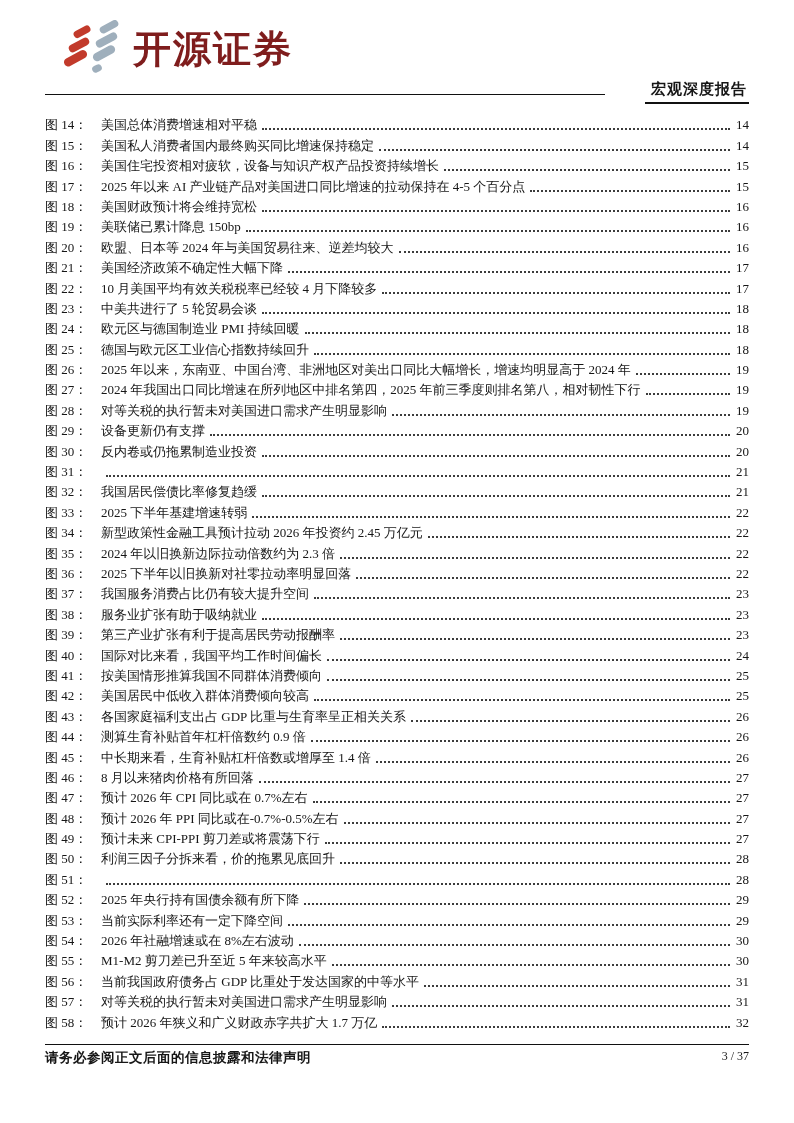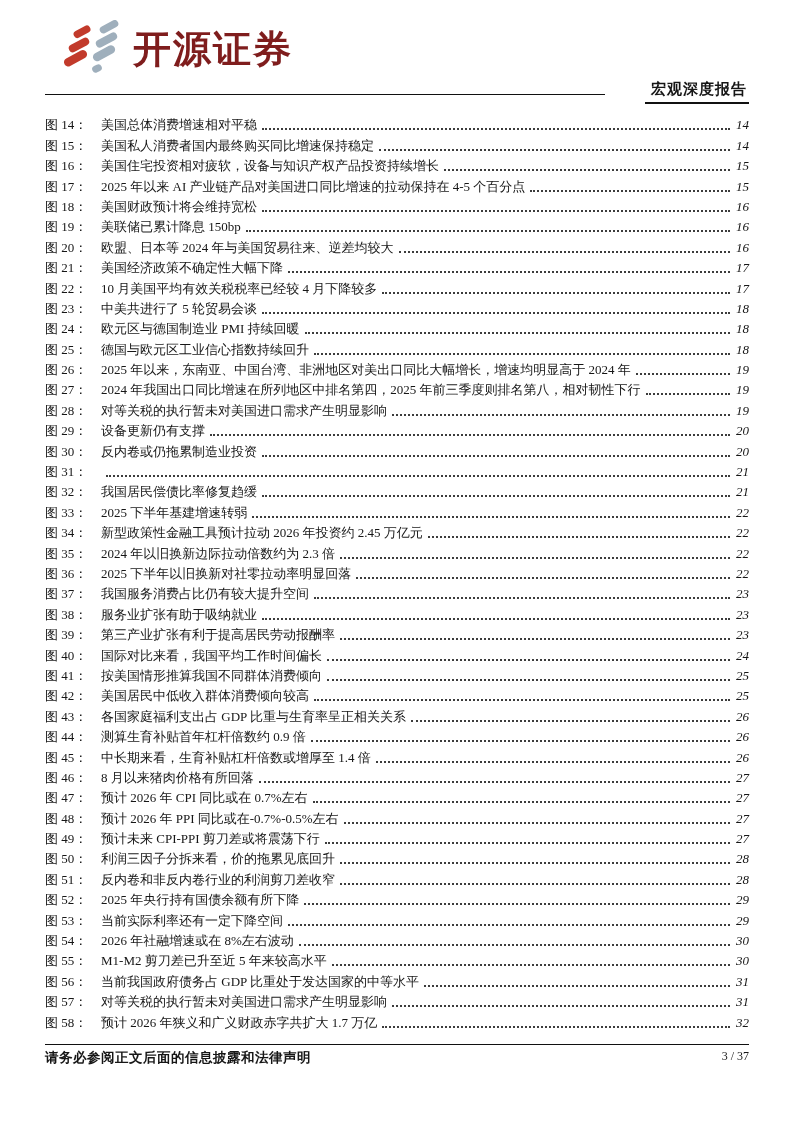--- a/index.html
+++ b/index.html
@@ -27,21 +27,21 @@
     font-size: 15px; font-weight: bold; letter-spacing: 1px;
     padding: 0 2px 4px 6px; border-bottom: 2.5px solid #111; line-height: 1.2; margin-left: 40px;
   }
 
   
   .toc { margin-top: 9px; }
   .row { display: flex; align-items: flex-end; height: 20.4px; font-size: 13px; line-height: 17px; }
   .fig-label { flex: 0 0 56px; white-space: nowrap; }
   .fig-title { white-space: nowrap; flex: 0 1 auto; overflow: hidden; }
   .leader { flex: 1 0 12px; border-bottom: 2px dotted #3c3c3c; margin: 0 3px 3px 5px; }
-  .fig-page { flex: 0 0 auto; min-width: 16px; text-align: right; font-style: italic; }
+  .fig-page { flex: 0 0 auto; min-width: 16px; text-align: right; }
 
   
   .footer {
     margin-top: auto; margin-bottom: 56px;
     border-top: 1.5px solid #111; padding-top: 4px;
     display: flex; justify-content: space-between; align-items: flex-start;
   }
   .disclaimer { font-size: 13.5px; font-weight: bold; letter-spacing: 0.5px; }
   .page-indicator { font-size: 12px; }
 </style>
@@ -326,21 +326,20 @@
 
     <div class="row">
       <span class="fig-label">图 50：</span>
       <span class="fig-title">利润三因子分拆来看，价的拖累见底回升</span>
       <span class="leader"></span>
       <span class="fig-page">28</span>
     </div>
 
     <div class="row">
       <span class="fig-label">图 51：</span>
-      <span class="fig-title">反内卷和非反内卷行业的利润剪刀差收窄</span>
       <span class="leader"></span>
       <span class="fig-page">28</span>
     </div>
 
     <div class="row">
       <span class="fig-label">图 52：</span>
       <span class="fig-title">2025 年央行持有国债余额有所下降</span>
       <span class="leader"></span>
       <span class="fig-page">29</span>
     </div>

